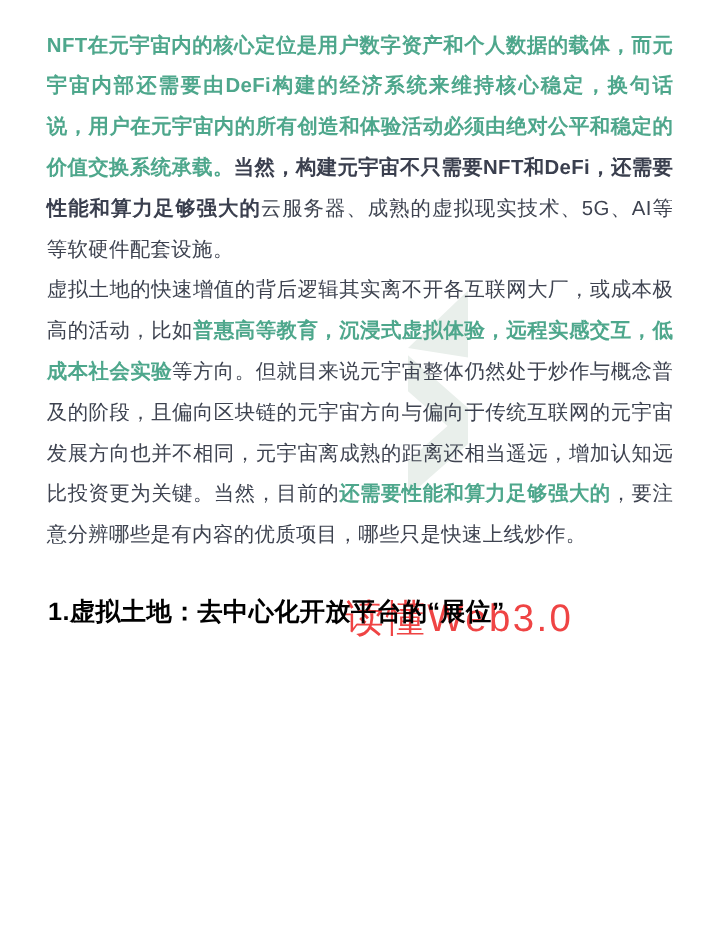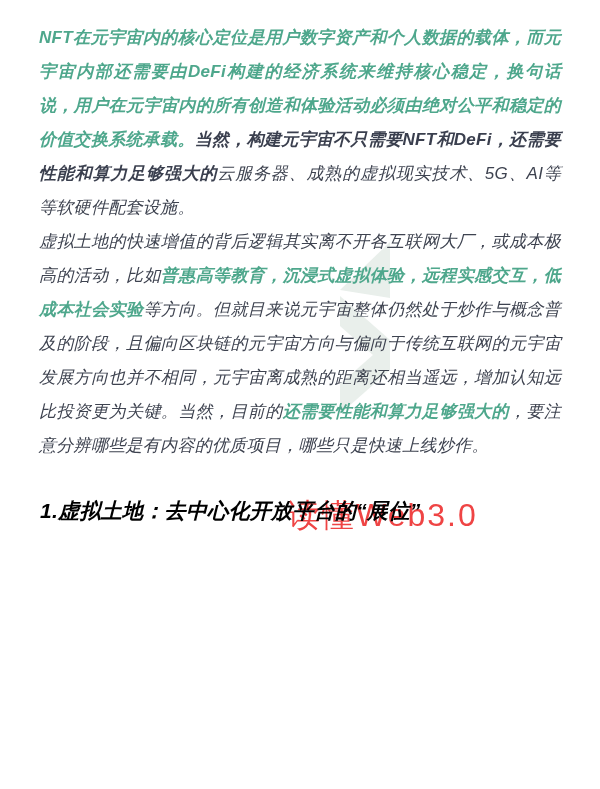--- a/index.html
+++ b/index.html
@@ -33,21 +33,20 @@
     color: #ef4444;
     white-space: nowrap;
   }
   
   .content {
     position: relative;
     z-index: 1;
     width: 522px;
     margin: 0 auto;
     padding-top: 21px;
-    font-style: italic;
   }
   .content p {
     margin: 0;
     font-size: 17px;
     line-height: 34px;
     letter-spacing: 0.3px;
     text-align: justify;
     color: #3e4350;
   }
   .p1 { margin-bottom: 33px; }

